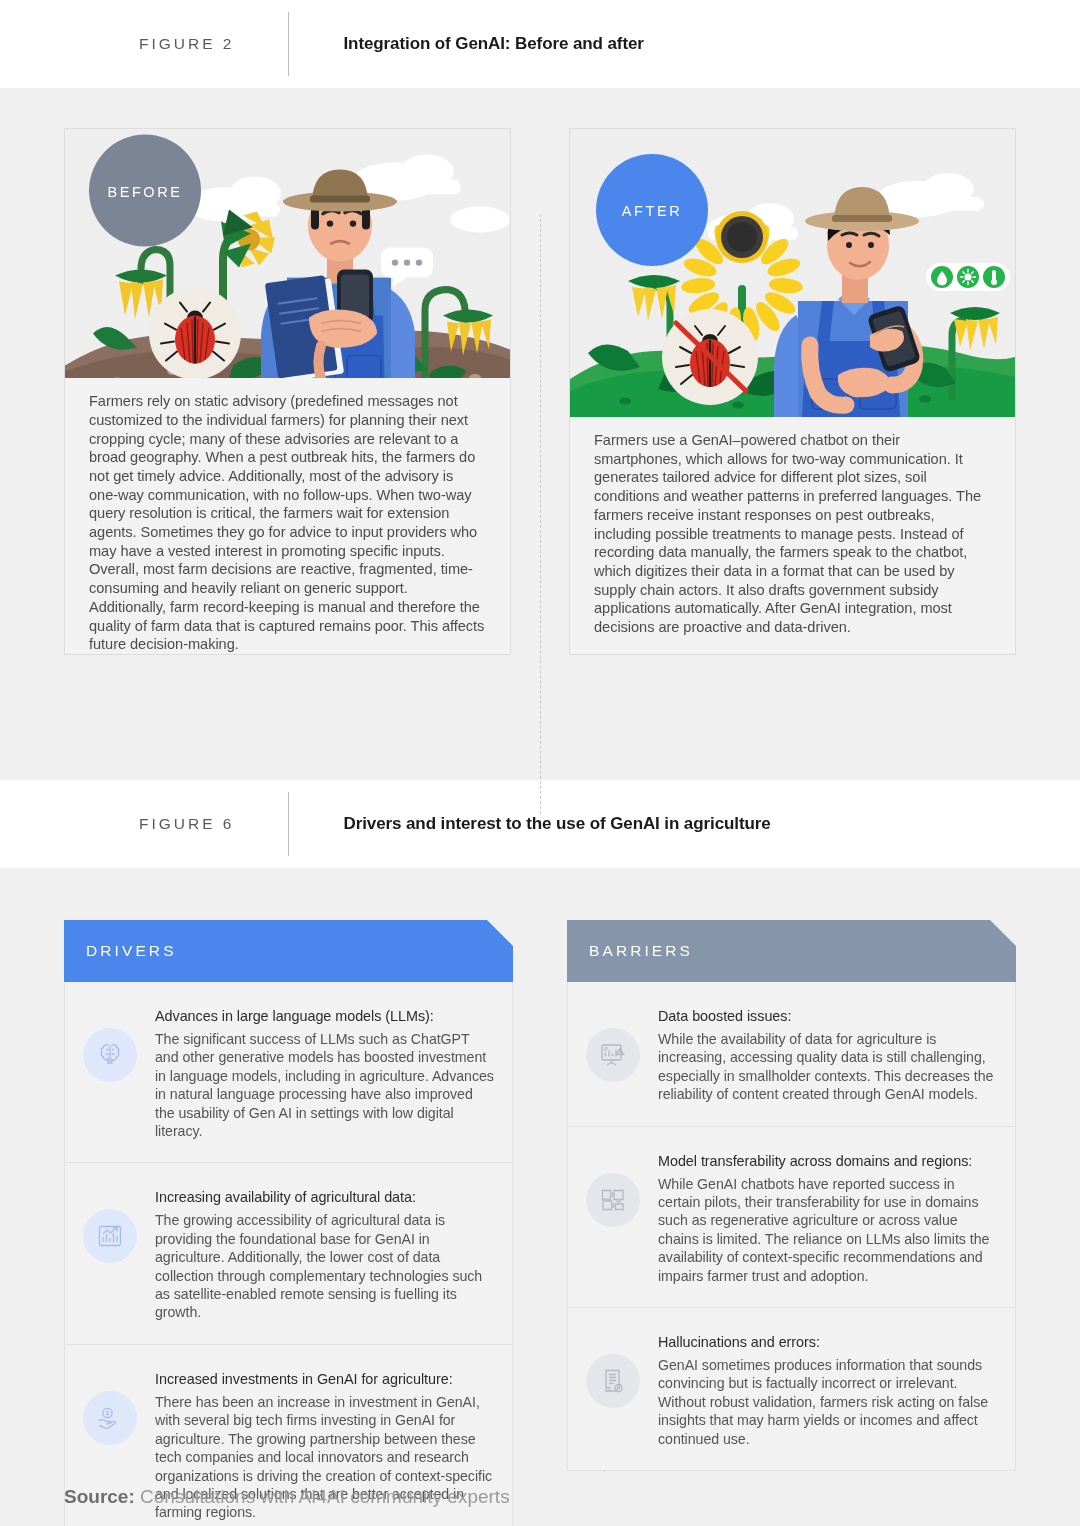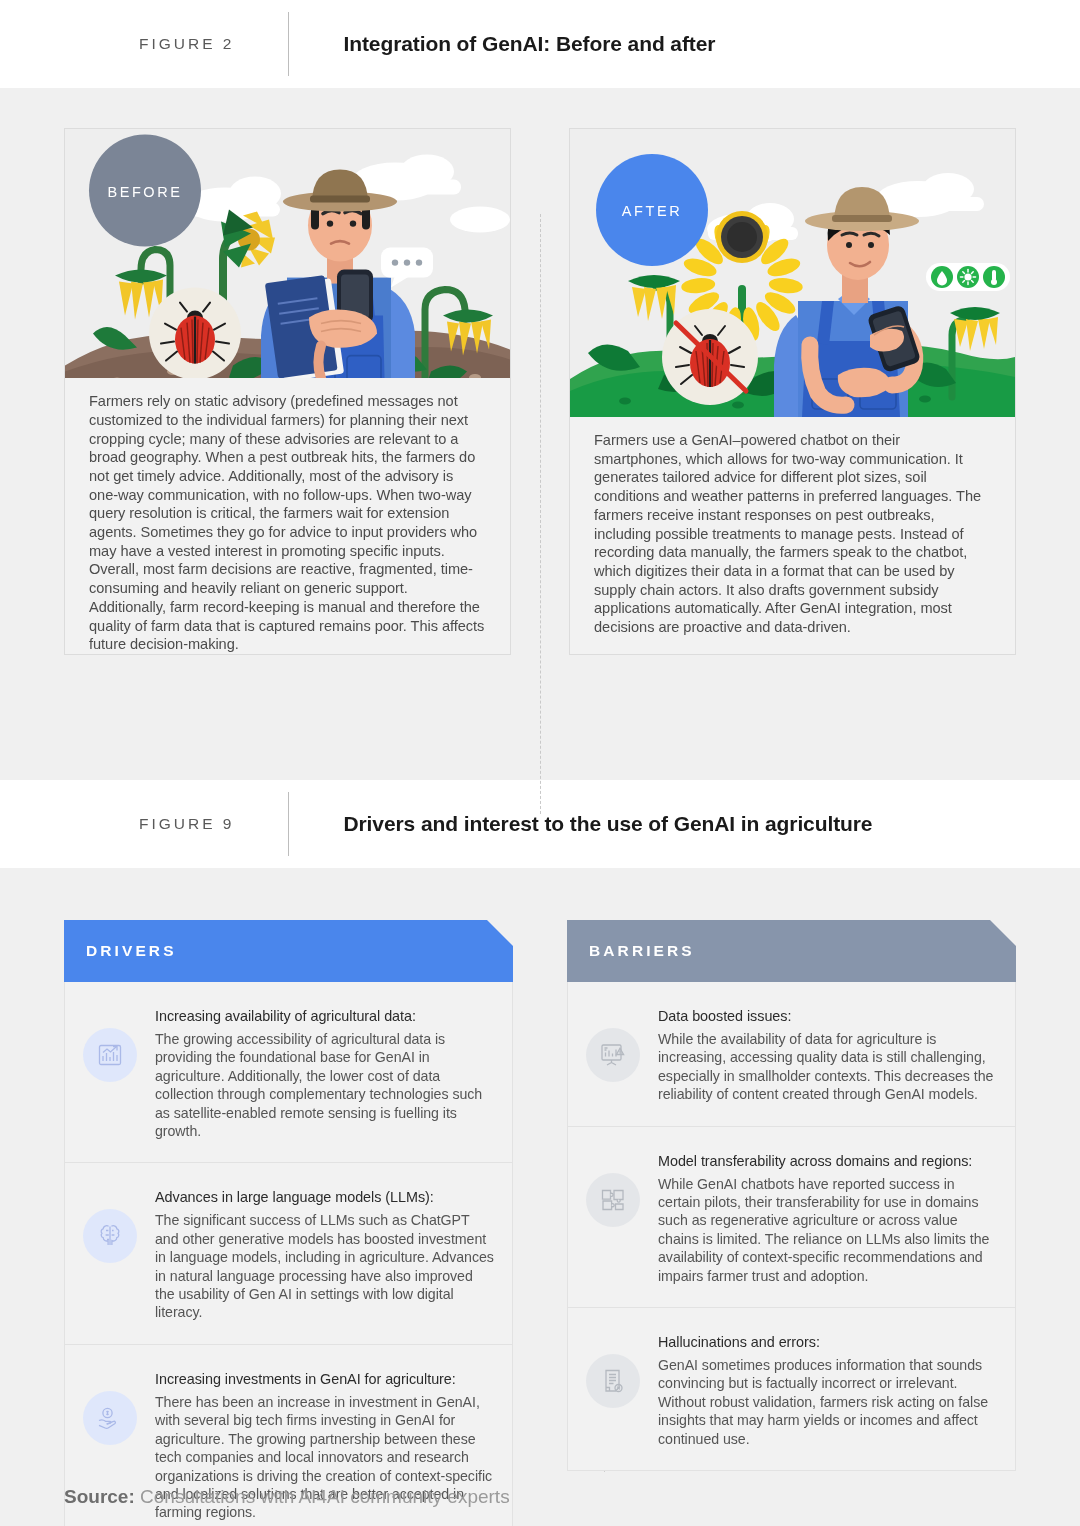--- a/index.html
+++ b/index.html
@@ -23,21 +23,21 @@
   }
   .fig-label{
     font-size:15.5px;letter-spacing:3.0px;color:#595959;
     font-weight:400;white-space:nowrap;
   }
   .fig-rule{
     width:1px;align-self:stretch;background:#bdbdbd;
     margin:12px 22px 12px 22px;
   }
   .fig-title{
-    font-size:21px;font-weight:700;color:#1a1a1a;letter-spacing:-0.1px;
+    font-size:17px;font-weight:700;color:#1a1a1a;letter-spacing:-0.1px;
     white-space:nowrap;
   }
 
   
   .band{background:#f0f0f0;position:relative;}
   #band2{height:692px;}
   #band3{height:694px;}
 
   
   .fig2-wrap{
@@ -81,21 +81,21 @@
     padding-left:22px;box-sizing:border-box;
   }
   .col-banner .bg{
     position:absolute;inset:0;
     clip-path:polygon(0 0, calc(100% - 26px) 0, 100% 26px, 100% 100%, 0 100%);
   }
   .banner-drivers .bg{background:#4a86ec;}
   .banner-barriers .bg{background:#8795ab;}
   .col-banner span{
     position:relative;z-index:2;
-    color:#ffffff;font-size:15.5px;letter-spacing:3.1px;font-weight:700;text-align:center;
+    color:#ffffff;font-size:15.5px;letter-spacing:3.1px;font-weight:400;text-align:center;
   }
   .items{
     border:1px solid #e2e2e2;border-top:none;background:#f2f2f2;
   }
   .item{
     display:flex;padding:22px 18px 22px 18px;
     border-bottom:1px solid #e2e2e2;
   }
   .item:last-child{border-bottom:none;}
   .ic-wrap{
@@ -478,76 +478,76 @@
             <text x="82" y="87" text-anchor="middle" font-family="Liberation Sans, sans-serif" font-size="14.5" letter-spacing="2.6" fill="#ffffff">AFTER</text>
           </svg>
         </div>
         <div class="panel-text">Farmers use a GenAI–powered chatbot on their smartphones, which allows for two-way communication. It generates tailored advice for different plot sizes, soil conditions and weather patterns in preferred languages. The farmers receive instant responses on pest outbreaks, including possible treatments to manage pests. Instead of recording data manually, the farmers speak to the chatbot, which digitizes their data in a format that can be used by supply chain actors. It also drafts government subsidy applications automatically. After GenAI integration, most decisions are proactive and data-driven.</div>
       </div>
 
     </div>
   </div>
 
   <div class="fig-header">
-    <div class="fig-label">FIGURE 9</div>
+    <div class="fig-label">FIGURE 6</div>
     <div class="fig-rule"></div>
     <div class="fig-title">Drivers and interest to the use of GenAI in agriculture</div>
   </div>
 
   <div class="band" id="band3">
     <div class="fig3-wrap">
       <div class="dash-div-3"></div>
 
       <div class="col drivers">
         <div class="col-banner banner-drivers">
           <div class="bg"></div>
           <span>DRIVERS</span>
         </div>
         <div class="items">
+
+          <div class="item">
+            <div class="ic-wrap">
+              <svg width="30" height="30" viewBox="0 0 30 30" fill="none" stroke-width="1.3">
+                <path d="M13.6 5.2c-2.4-1.3-5.3.2-5.5 2.7-1.9.5-2.6 3-1.2 4.4-1.3 1.5-.6 3.9 1.3 4.4.1 2.5 2.7 4 4.9 2.9v4.4"></path>
+                <path d="M16.4 5.2c2.4-1.3 5.3.2 5.5 2.7 1.9.5 2.6 3 1.2 4.4 1.3 1.5.6 3.9-1.3 4.4-.1 2.5-2.7 4-4.9 2.9v4.4"></path>
+                <path d="M15 5.6v18.4M11 9.5h2.4M18.6 9.5H17M10.6 14h3.2M19.4 14H16.6M12 18.4h2"></path>
+              </svg>
+            </div>
+            <div class="it-body">
+              <div class="it-title">Advances in large language models (LLMs):</div>
+              <div class="it-desc">The significant success of LLMs such as ChatGPT and other generative models has boosted investment in language models, including in agriculture. Advances in natural language processing have also improved the usability of Gen AI in settings with low digital literacy.</div>
+            </div>
+          </div>
 
           <div class="item">
             <div class="ic-wrap">
               <svg width="30" height="30" viewBox="0 0 30 30" fill="none" stroke-width="1.3">
                 <rect x="4.5" y="5.5" width="21" height="19" rx="1.5"></rect>
                 <path d="M8 21v-5M11.5 21v-8M15 21v-4M18.5 21v-9M22 21v-6"></path>
                 <path d="M8 12.5l4-3.5 3.5 3 6-5.5"></path>
                 <path d="M18 6.5h4v4"></path>
               </svg>
             </div>
             <div class="it-body">
               <div class="it-title">Increasing availability of agricultural data:</div>
               <div class="it-desc">The growing accessibility of agricultural data is providing the foundational base for GenAI in agriculture. Additionally, the lower cost of data collection through complementary technologies such as satellite-enabled remote sensing is fuelling its growth.</div>
             </div>
           </div>
 
           <div class="item">
             <div class="ic-wrap">
               <svg width="30" height="30" viewBox="0 0 30 30" fill="none" stroke-width="1.3">
-                <path d="M13.6 5.2c-2.4-1.3-5.3.2-5.5 2.7-1.9.5-2.6 3-1.2 4.4-1.3 1.5-.6 3.9 1.3 4.4.1 2.5 2.7 4 4.9 2.9v4.4"></path>
-                <path d="M16.4 5.2c2.4-1.3 5.3.2 5.5 2.7 1.9.5 2.6 3 1.2 4.4 1.3 1.5.6 3.9-1.3 4.4-.1 2.5-2.7 4-4.9 2.9v4.4"></path>
-                <path d="M15 5.6v18.4M11 9.5h2.4M18.6 9.5H17M10.6 14h3.2M19.4 14H16.6M12 18.4h2"></path>
-              </svg>
-            </div>
-            <div class="it-body">
-              <div class="it-title">Advances in large language models (LLMs):</div>
-              <div class="it-desc">The significant success of LLMs such as ChatGPT and other generative models has boosted investment in language models, including in agriculture. Advances in natural language processing have also improved the usability of Gen AI in settings with low digital literacy.</div>
-            </div>
-          </div>
-
-          <div class="item">
-            <div class="ic-wrap">
-              <svg width="30" height="30" viewBox="0 0 30 30" fill="none" stroke-width="1.3">
                 <circle cx="12.5" cy="10" r="4.6"></circle>
                 <path d="M12.5 7.8v4.4M11.3 8.6h2.4M11.3 11.4h2.4"></path>
                 <path d="M4 17.5c2.4-1.2 4.8-.6 6.6.8h4.2c1.1 0 1.6 1.4.5 1.9l-3.3 1"></path>
                 <path d="M11.5 21.2l7-2.8c1.4-.6 2.6 1.1 1.5 2.1l-6.5 4.2c-1 .7-2.3.8-3.4.3L4 22.4"></path>
               </svg>
             </div>
             <div class="it-body">
-              <div class="it-title">Increasing investments in GenAI for agriculture:</div>
+              <div class="it-title">Increased investments in GenAI for agriculture:</div>
               <div class="it-desc">There has been an increase in investment in GenAI, with several big tech firms investing in GenAI for agriculture. The growing partnership between these tech companies and local innovators and research organizations is driving the creation of context-specific and localized solutions that are better accepted in farming regions.</div>
             </div>
           </div>
 
         </div>
       </div>
 
       <div class="col barriers">
         <div class="col-banner banner-barriers">
           <div class="bg"></div>

